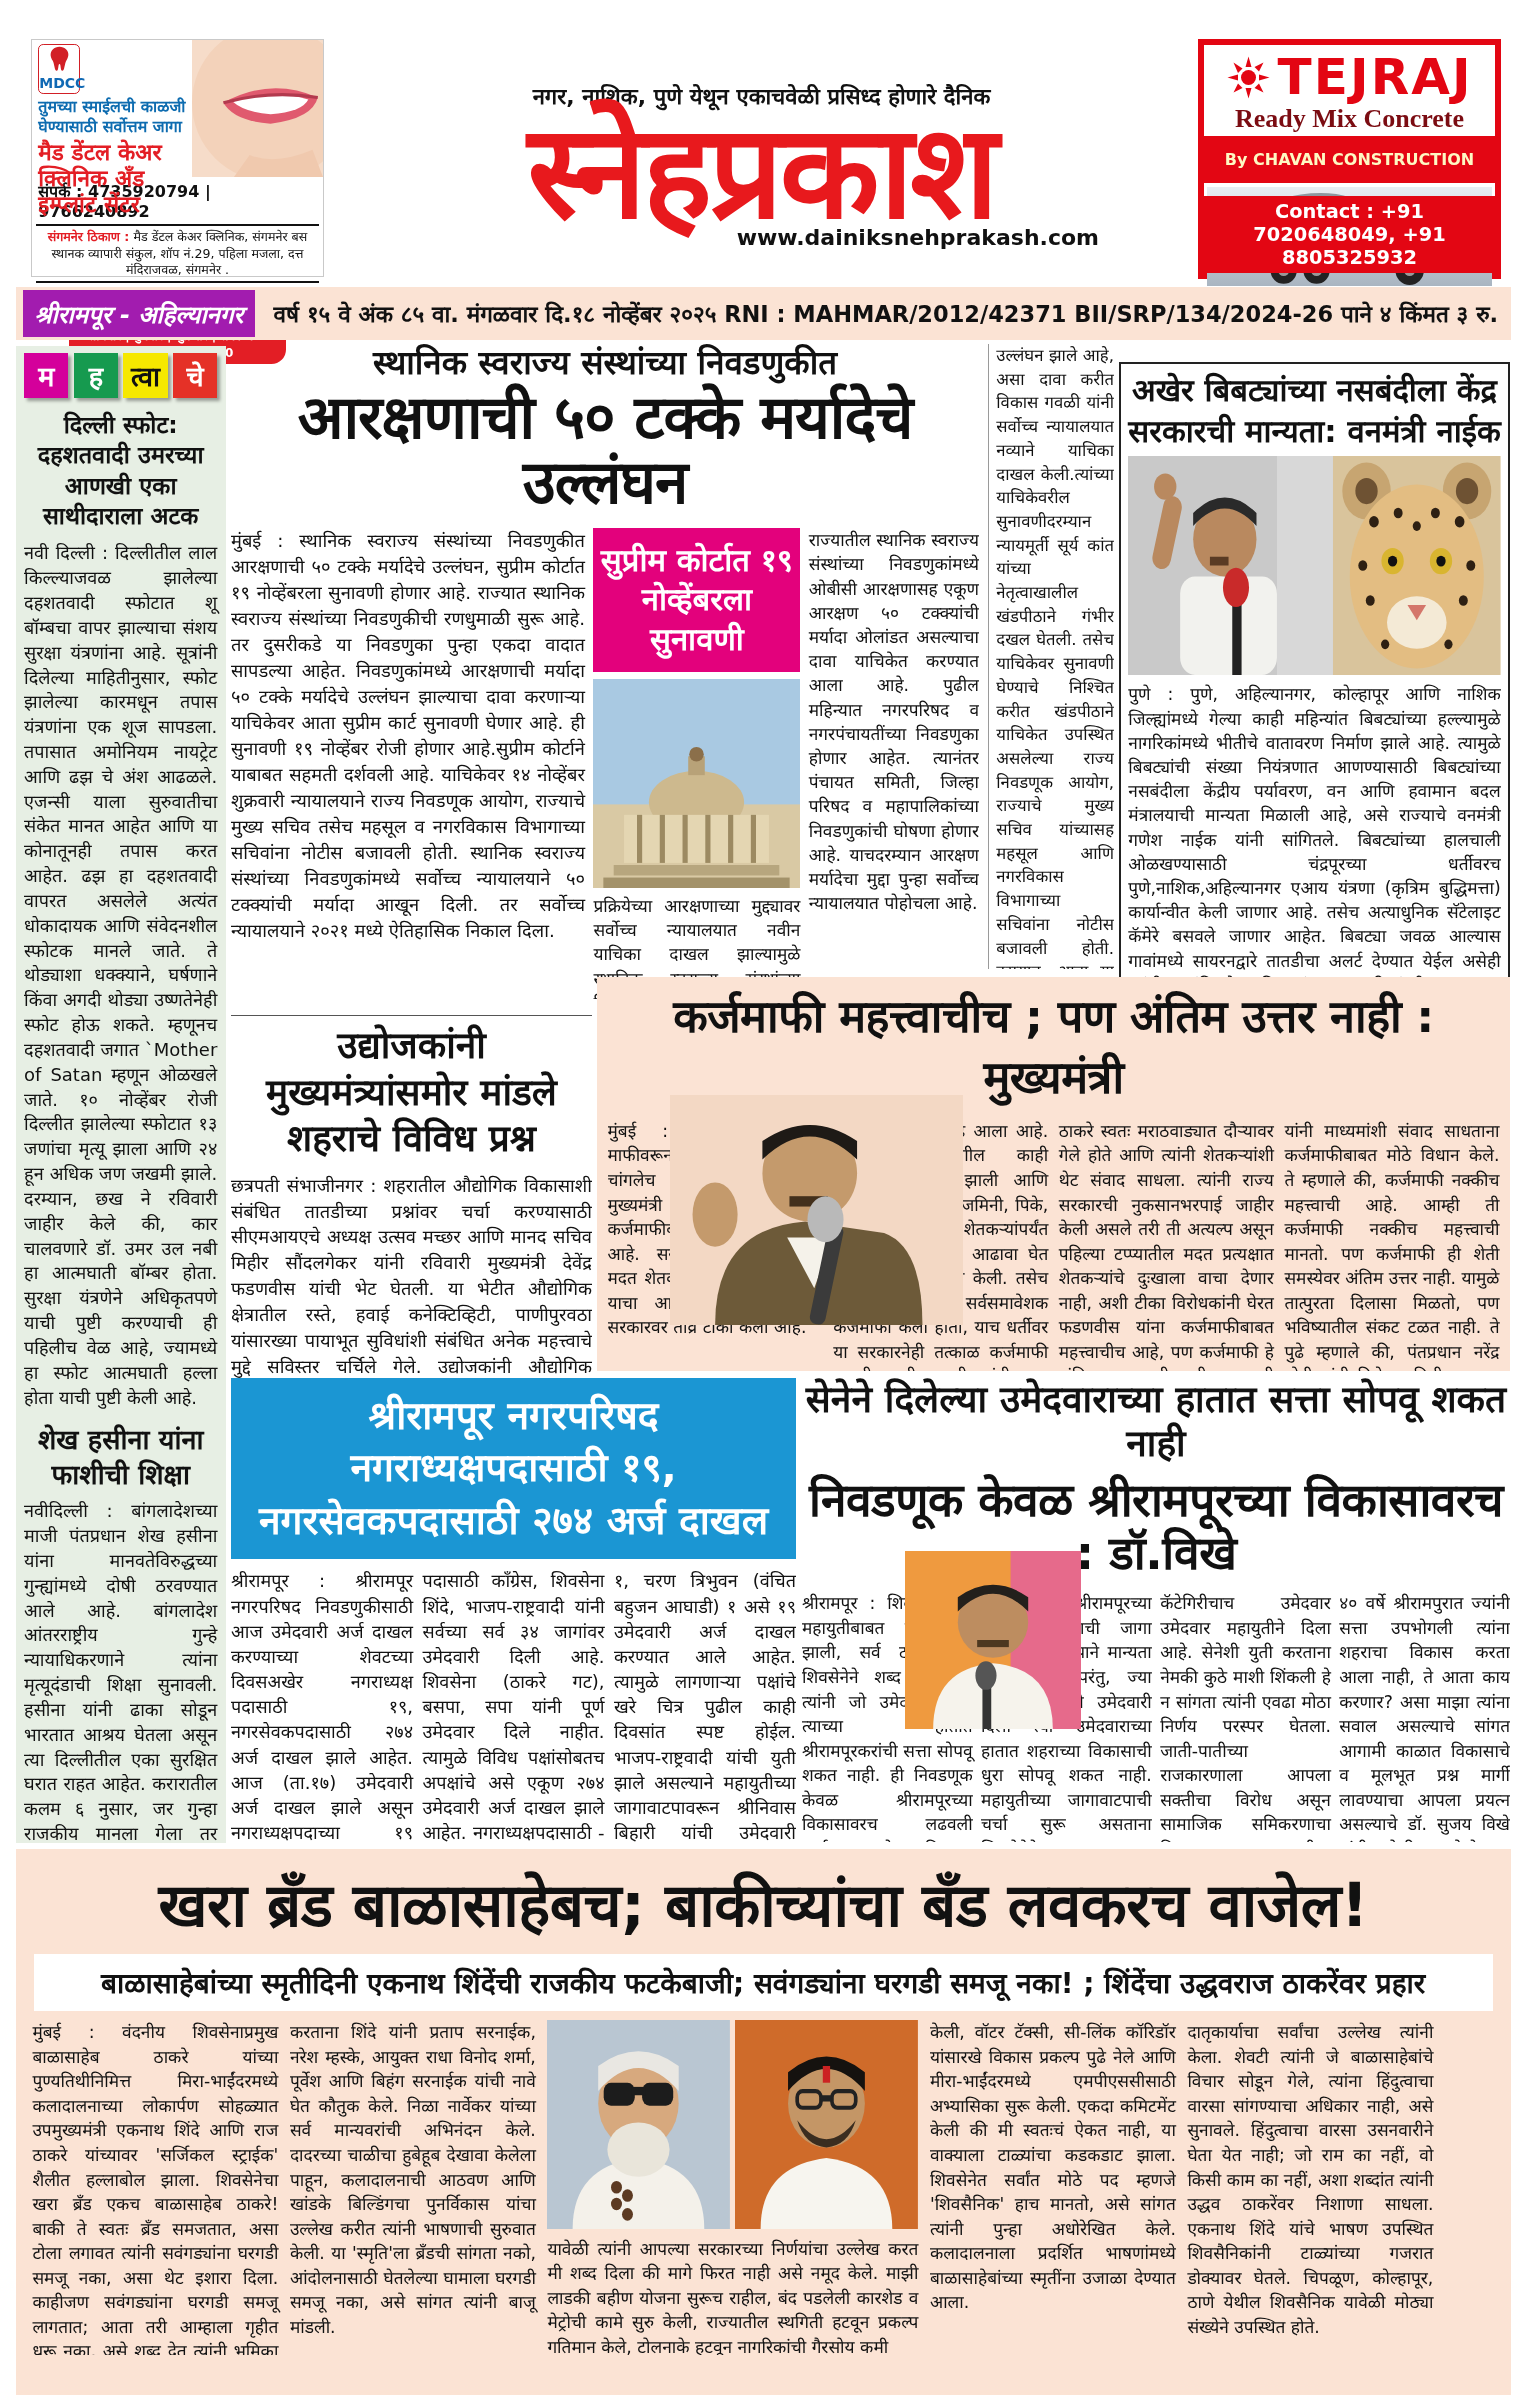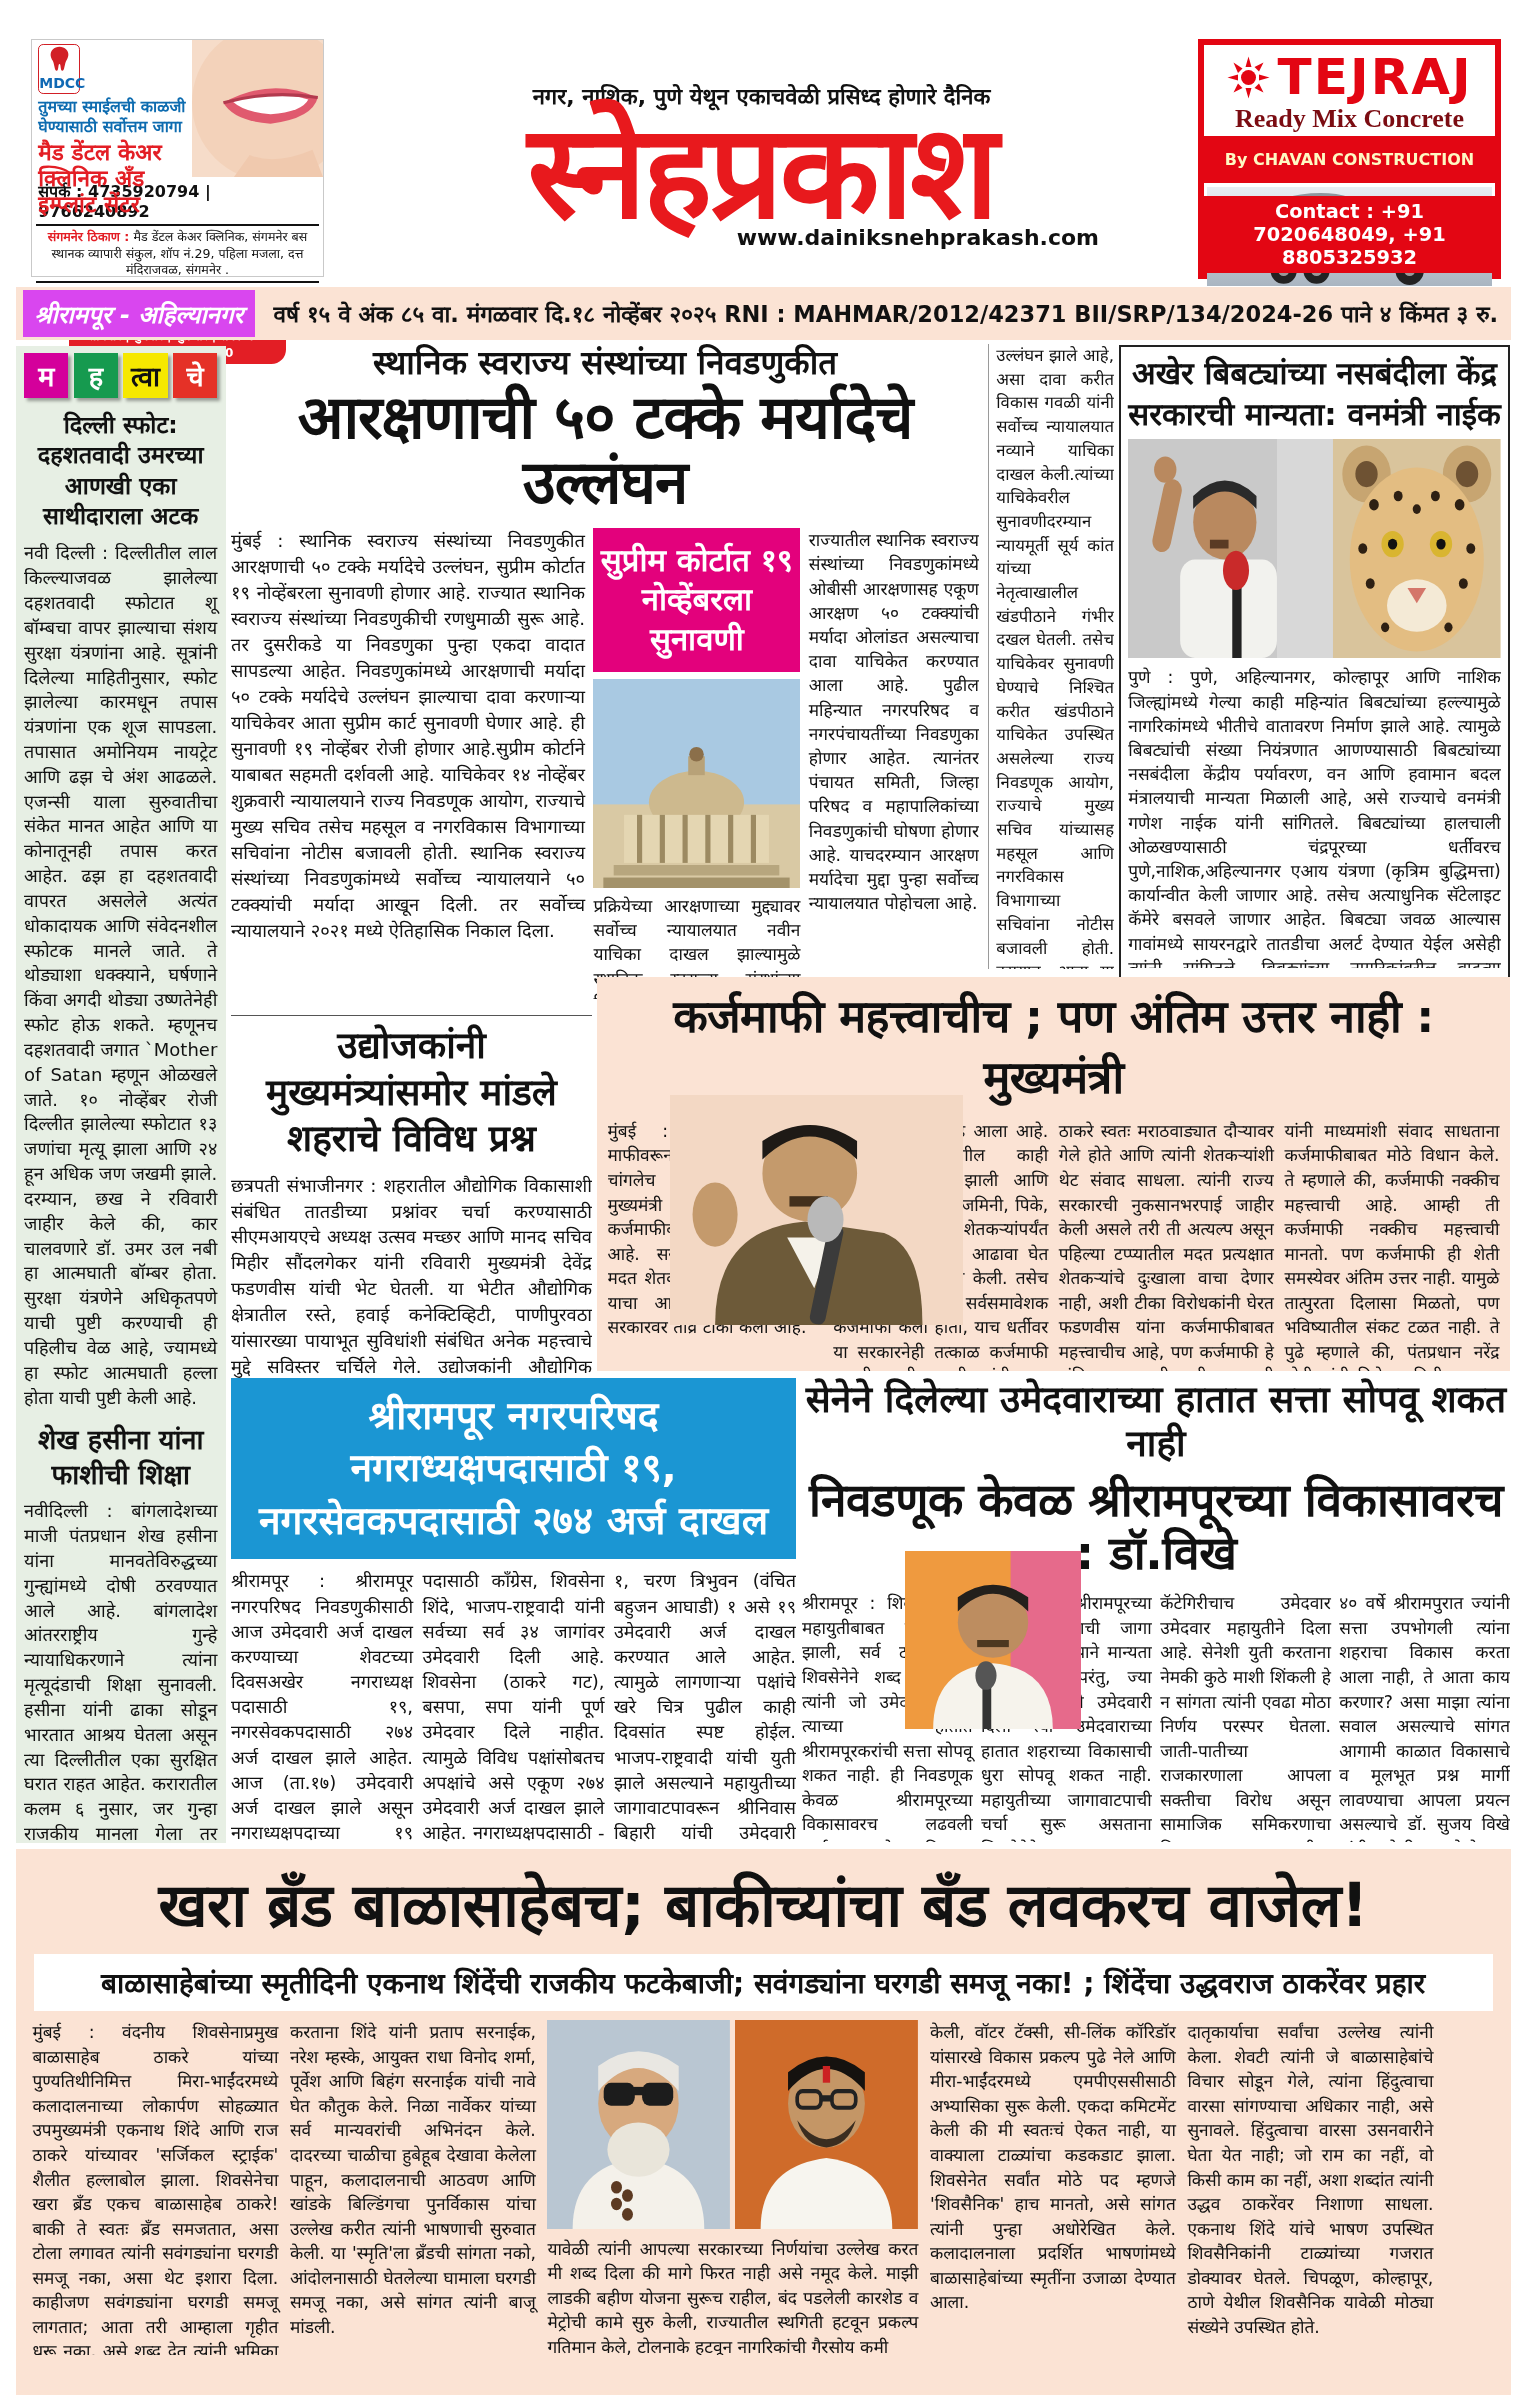--- a/index.html
+++ b/index.html
@@ -34,21 +34,21 @@
   .ad-tejraj{left:1198px;top:39px;width:303px;height:240px;border:6.3px solid #e30613;background:#fff;box-sizing:border-box;}
   .tj-row{display:flex;align-items:center;justify-content:center;gap:6.3px;margin-top:3.1px;}
   .tj-brand{font-size:50px;font-weight:bold;color:#e30613;letter-spacing:2.1px;}
   .tj-sub{font-family:"Liberation Serif",serif;color:#7b0c12;font-size:26px;font-weight:bold;text-align:center;line-height:1;}
   .tj-by{background:#e30613;color:#fef9c3;font-weight:bold;font-size:16px;text-align:center;padding:14px 0;margin-top:4.2px;}
   .tj-truck{height:99px;background:linear-gradient(#e8edf2,#a9b5c1);margin:4.2px 3.1px 0;}
   .tj-contact{position:absolute;left:0;right:0;bottom:0;background:#e30613;color:#fff;font-weight:bold;font-size:19.4px;text-align:center;padding:4.2px 0;}
 
   
   .dateline{left:15.7px;top:287px;width:1495px;height:53px;background:#fbe3d4;display:flex;align-items:center;gap:13.6px;padding:0 7.3px;box-sizing:border-box;}
-  .edition{background:#d946ef;color:#fff;font-weight:bold;font-style:italic;font-size:24px;padding:7.3px 11.5px;white-space:nowrap;}
+  .edition{background:#a21caf;color:#fff;font-weight:bold;font-style:italic;font-size:24px;padding:7.3px 11.5px;white-space:nowrap;}
   .dl-text{flex:1;text-align:center;font-weight:bold;font-size:22.5px;white-space:nowrap;}
 
   
   .left-col{left:15.7px;top:346px;width:210px;height:1497px;background:#e7efe4;padding:6.3px 8.4px;box-sizing:border-box;}
   .badges{display:flex;gap:5.2px;margin:1px 0 11.5px;}
   .badge{width:45px;height:45px;font-size:27px;font-weight:bold;display:flex;align-items:center;justify-content:center;color:#fff;box-shadow:2.6px 2.6px 3.1px rgba(0,0,0,.35);}
   .b-m{background:#d4009b;} .b-h{background:#169a4f;} .b-t{background:#f6e800;color:#111;} .b-c{background:#e53127;}
   .lc-h1{font-size:23.5px;font-weight:bold;text-align:center;line-height:1.3;margin:2.1px 0 9.4px;}
   .lc-body{font-size:18px;line-height:1.38;}
   .lc-h2{font-size:27px;font-weight:bold;text-align:center;line-height:1.3;margin:11.5px 0 7.3px;}
@@ -61,21 +61,21 @@
   .ma-cols{display:flex;gap:8.4px;margin-top:13.6px;margin-right:135px;height:471px;overflow:hidden;}
   .ma-c1{width:354px;font-size:18.3px;line-height:1.42;}
   .ma-c2{width:207px;}
   .pink-box{background:#e3017c;color:#fff;font-weight:bold;font-size:31px;text-align:center;line-height:1.28;padding:12.6px 4.2px;}
   .court-photo{height:209px;margin-top:6.3px;}
   .ma-c2t{font-size:17.3px;line-height:1.4;margin-top:6.3px;}
   .ma-c3{flex:1;font-size:17.3px;line-height:1.4;}
   .ma-c4{position:absolute;right:0;top:0;width:126px;height:625px;font-size:16.7px;line-height:1.42;border-left:0.5px solid #9a9a9a;padding-left:7.3px;box-sizing:border-box;overflow:hidden;}
 
   
-  .leopard{left:1119px;top:345px;width:391px;height:686px;border:2.1px solid #222;box-sizing:border-box;padding:6.3px 7.3px;}
+  .leopard{left:1119px;top:362px;width:391px;height:686px;border:2.1px solid #222;box-sizing:border-box;padding:6.3px 7.3px;}
   .lp-head{font-size:31px;font-weight:bold;text-align:center;line-height:1.3;}
   .lp-photos{display:flex;height:219px;margin-top:5.2px;}
   .lp-photos > div{height:100%;}
   .lp-min{width:55%;} .lp-cat{width:45%;}
   .lp-body{font-size:17.3px;line-height:1.4;margin-top:7.3px;height:303px;overflow:hidden;}
 
   
   .udyojak{left:231px;top:983px;width:361px;height:388px;border-top:1px solid #555;padding-top:7.3px;box-sizing:border-box;margin-top:32px;}
   .ud-head{font-size:37px;font-weight:bold;text-align:center;line-height:1.25;}
   .ud-body{font-size:18.3px;line-height:1.42;margin-top:10.5px;height:251px;overflow:hidden;}

